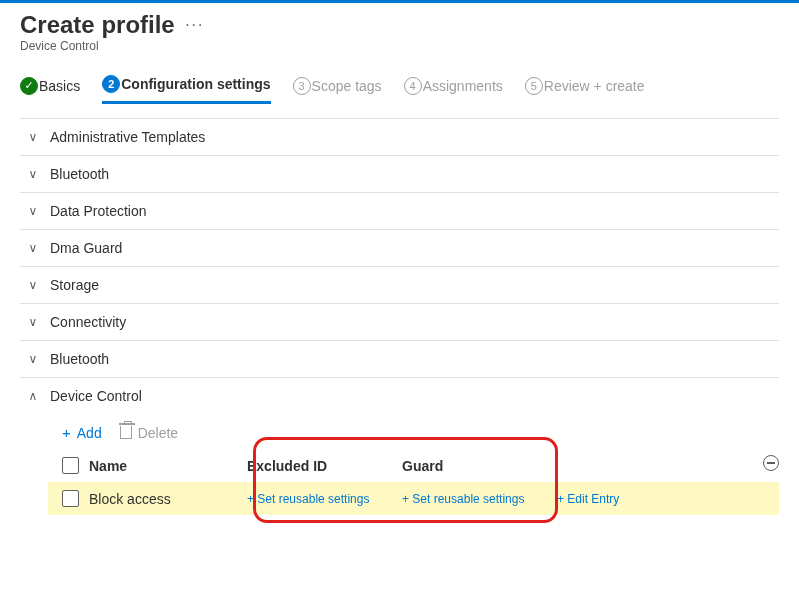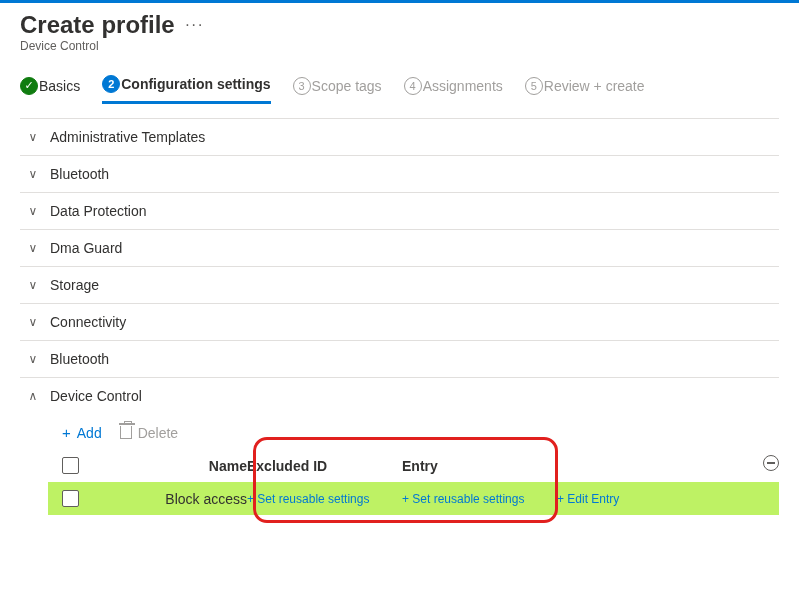--- a/index.html
+++ b/index.html
@@ -71,26 +71,26 @@
 
   .table-wrap { position: relative; }
   .table-head, .table-row {
     display:grid;
     grid-template-columns: 185px 155px 155px 120px;
     align-items:center;
     padding: 8px 0 8px 14px;
     font-size: 14px;
   }
   .table-head { font-weight: 600; color:#323130; }
-  .table-row { background: #bef264; }
+  .table-row { background: #fef9c3; }
   .checkbox {
     width:17px; height:17px; border:1px solid #605e5c; border-radius:2px; display:inline-block;
     margin-right: 10px; vertical-align: middle; cursor:pointer; background:#fff;
   }
-  .namecell { display:flex; align-items:center;justify-content:space-between; }
+  .namecell { display:flex; align-items:center; }
   .link { color: #0078d4; cursor:pointer; font-size: 12px; }
   .remove-circle {
     position:absolute; right: 0px; top: 6px;
     width:16px; height:16px; border:1px solid #605e5c; border-radius:50%;
     display:flex; align-items:center; justify-content:center; cursor:pointer;
   }
   .remove-circle::before { content:""; width:8px; height:1.5px; background:#605e5c; display:block;}
 
   .highlight-box {
     position:absolute;
@@ -186,21 +186,21 @@
       </div>
     </div>
 
     <div class="table-wrap">
       <div class="table-head">
         <div class="namecell">
           <span class="checkbox"></span>
           <span>Name</span>
         </div>
         <div>Excluded ID</div>
-        <div>Entry</div>
+        <div>Guard</div>
       </div>
       <div class="table-row">
         <div class="namecell">
           <span class="checkbox"></span>
           <span>Block access</span>
         </div>
         <div class="link">+ Set reusable settings</div>
         <div class="link">+ Set reusable settings</div>
         <div class="link">+ Edit Entry</div>
       </div>

